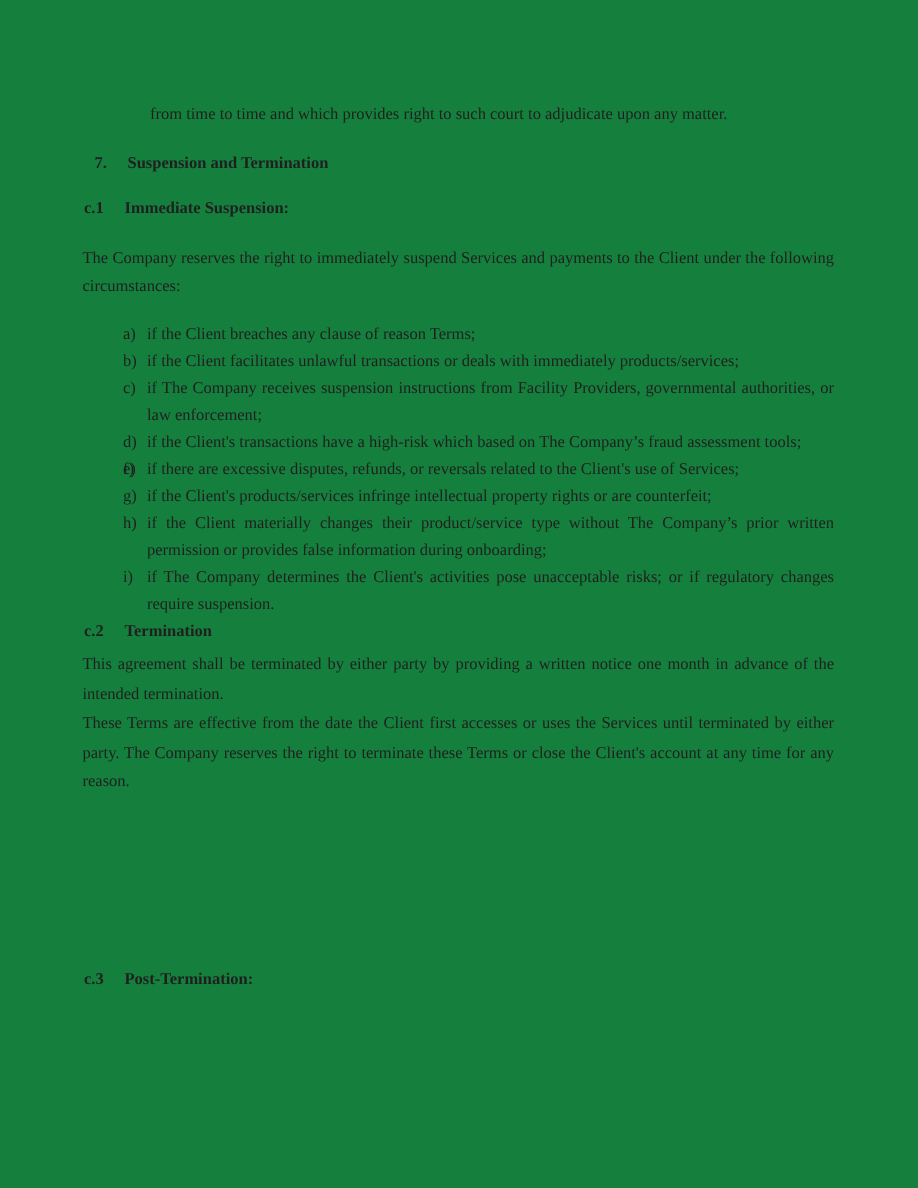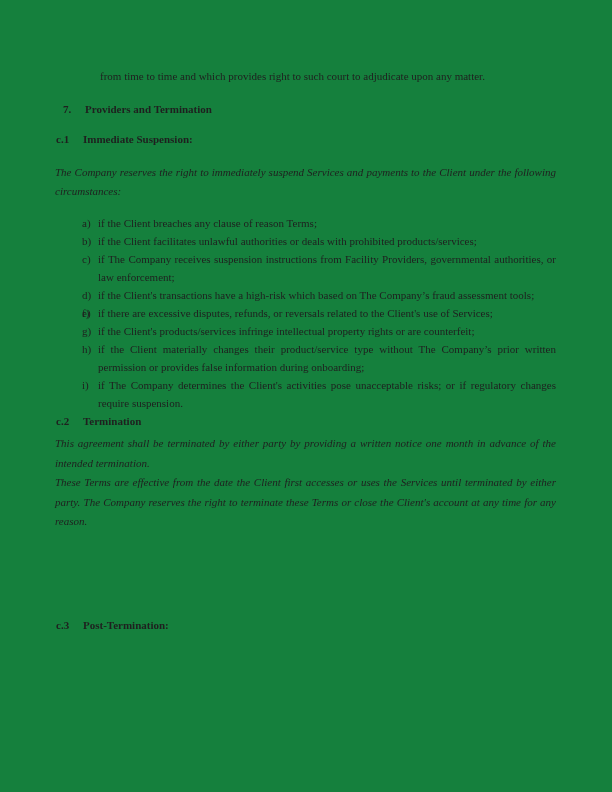--- a/index.html
+++ b/index.html
@@ -38,28 +38,27 @@
   .heading-c {
     margin: 11px 56px 0 56px;
     line-height: 19.5px;
     font-weight: bold;
   }
   .heading-c .h-marker {
     display: inline-block;
     width: 27px;
   }
   .heading-c2 { margin-top: 0; }
-  .heading-c3 { margin-top: 84px; }
+  .heading-c3 { margin-top: 112px; }
   
   .para {
     margin: 13px 0 0 55px;
     width: 501px;
     line-height: 19.5px;
     text-align: justify;
-    font-style: italic;
   }
   .para-c2a { margin-top: 0; }
   .para-c2b { margin-top: 3px; }
   
   .list {
     margin: 12px 0 0 98px;
     width: 458px;
   }
   .li {
     position: relative;
@@ -74,37 +73,37 @@
   }
 </style>
 </head>
 <body>
 
 <div class="page">
 
   <p class="continuation">from time to time and which provides right to such court to adjudicate upon any matter.</p>
 
   <div class="heading-7">
-    <span class="h-marker">7.</span><span>Providers and Termination</span>
+    <span class="h-marker">7.</span><span>Suspension and Termination</span>
   </div>
 
   <div class="heading-c">
     <span class="h-marker">c.1</span><span>Immediate Suspension:</span>
   </div>
 
   <p class="para">The Company reserves the right to immediately suspend Services and payments to the Client under the following circumstances:</p>
 
   <div class="list">
     <div class="li">
       <span class="li-marker">a)</span>
       <span>if the Client breaches any clause of reason Terms;</span>
     </div>
     <div class="li">
       <span class="li-marker">b)</span>
-      <span>if the Client facilitates unlawful authorities or deals with prohibited products/services;</span>
+      <span>if the Client facilitates unlawful transactions or deals with immediately products/services;</span>
     </div>
     <div class="li">
       <span class="li-marker">c)</span>
       <span>if The Company receives suspension instructions from Facility Providers, governmental authorities, or law enforcement;</span>
     </div>
     <div class="li">
       <span class="li-marker">d)</span>
       <span>if the Client's transactions have a high-risk which based on The Company’s fraud assessment tools;</span>
     </div>
     <div class="li">

